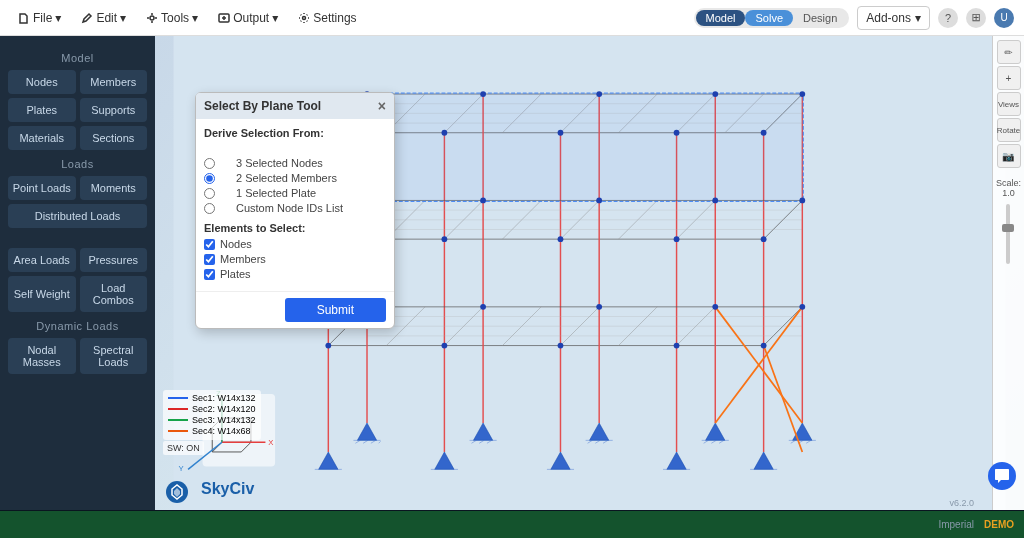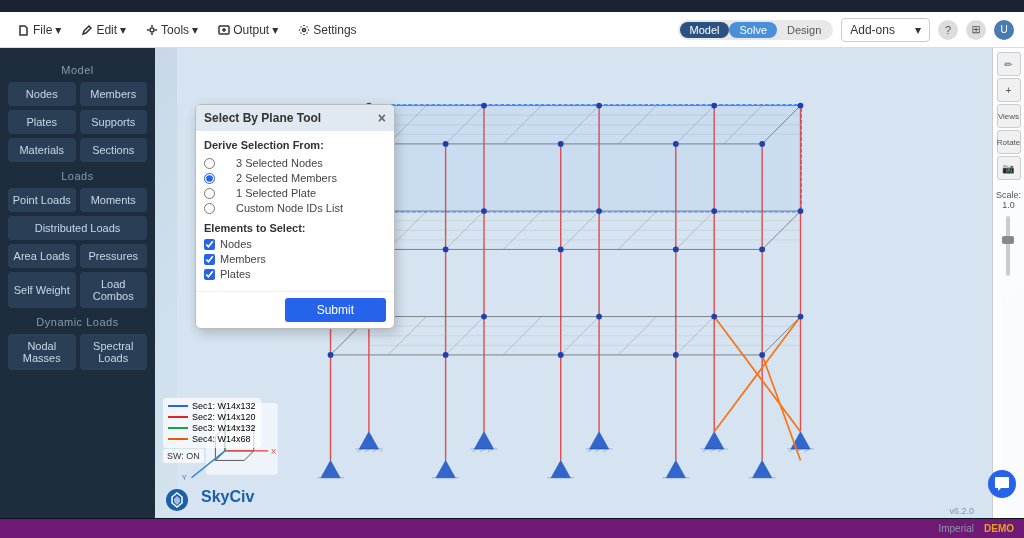--- a/index.html
+++ b/index.html
@@ -1,73 +1,73 @@
 <!DOCTYPE html>
 <html><head>
   <meta charset="utf-8">
   <style>
     * { box-sizing: border-box; margin: 0; padding: 0; }
     body { font-family: -apple-system, BlinkMacSystemFont, 'Segoe UI', sans-serif; background: #1a2332; width: 1024px; height: 538px; overflow: hidden; display: flex; flex-direction: column; }
 
     
-    .topbar { background: #fff; height: 36px; display: flex; align-items: center; padding: 0 10px; border-bottom: 1px solid #ddd; flex-shrink: 0; margin-top: 12px; }
+    .topbar { background: #fff; height: 36px; display: flex; align-items: center; padding: 0 10px; border-bottom: 1px solid #ddd; flex-shrink: 0; }
     .topbar-left { display: flex; align-items: center; gap: 4px; }
     .topbar-menu-item { display: flex; align-items: center; gap: 3px; font-size: 12px; color: #333; padding: 4px 8px; cursor: pointer; border-radius: 3px; }
     .topbar-menu-item svg { width: 12px; height: 12px; }
     .topbar-right { margin-left: auto; display: flex; align-items: center; gap: 8px; }
     .topbar-tabs { display: flex; align-items: center; background: #e8e8e8; border-radius: 12px; padding: 2px; }
     .topbar-tab { font-size: 11px; padding: 2px 10px; border-radius: 10px; cursor: pointer; color: #555; }
     .topbar-tab.active { background: #2c5282; color: #fff; }
     .topbar-tab.active.drive { background: #4a90d9; }
-    .topbar-addons { font-size: 12px; color: #333; padding: 4px 8px; cursor: pointer; border: 1px solid #ccc; border-radius: 4px; display: flex; align-items: center; gap: 20px; }
+    .topbar-addons { font-size: 12px; color: #333; padding: 4px 8px; cursor: pointer; border: 1px solid #ccc; border-radius: 4px; display: flex; align-items: center; gap: 4px; }
     .topbar-icon { width: 20px; height: 20px; background: #ddd; border-radius: 50%; cursor: pointer; display: flex; align-items: center; justify-content: center; font-size: 11px; color: #555; }
 
     
     .main-layout { display: flex; flex: 1; overflow: hidden; }
 
     
     .sidebar { width: 155px; background: #1e2d3d; color: #ccc; flex-shrink: 0; overflow-y: auto; padding: 8px; }
     .sidebar-section-title { font-size: 11px; color: #8899aa; text-align: center; margin: 8px 0 6px; letter-spacing: 0.5px; }
     .sidebar-grid { display: grid; grid-template-columns: 1fr 1fr; gap: 4px; margin-bottom: 4px; }
     .sidebar-btn { background: #2a3f55; color: #c8d8e8; border: none; border-radius: 4px; padding: 6px 4px; font-size: 11px; cursor: pointer; text-align: center; }
-    .sidebar-btn-full { background: #2a3f55; color: #c8d8e8; border: none; border-radius: 4px; padding: 6px 21px; font-size: 11px; cursor: pointer; text-align: center; width: 100%; margin-bottom: 4px; }
+    .sidebar-btn-full { background: #2a3f55; color: #c8d8e8; border: none; border-radius: 4px; padding: 6px 21px; font-size: 11px; cursor: pointer; text-align: center; width: 100%; margin-bottom: 20px; }
     .dynamic-loads-title { font-size: 11px; color: #8899aa; text-align: center; margin: 8px 0 6px; letter-spacing: 0.5px; }
 
     
     .viewport { flex: 1; position: relative; background: #e8eef5; overflow: hidden; }
 
     
     .viewport-canvas { width: 100%; height: 100%; position: relative; background: linear-gradient(135deg, #c8d8e8 0%, #d8e8f0 50%, #c0d0e0 100%); }
 
     
     .dialog { position: absolute; top: 56px; left: 40px; background: #fff; border: 1px solid #bbb; border-radius: 6px; width: 200px; box-shadow: 2px 4px 12px rgba(0,0,0,0.2); font-size: 11px; z-index: 100; }
     .dialog-header { background: #e0e8f0; padding: 6px 8px; display: flex; align-items: center; justify-content: space-between; font-size: 12px; font-weight: 600; color: #333; border-radius: 4px 4px 0 0; cursor: move; }
     .dialog-close { cursor: pointer; color: #666; font-size: 14px; line-height: 1; }
     .dialog-body { padding: 8px; }
-    .dialog-label { font-size: 11px; color: #333; font-weight: 600; margin-bottom: 6px; }
+    .dialog-label { font-size: 11px; color: #333; font-weight: 600; margin-bottom: 18px; }
     .dialog-radio-group { margin-bottom: 8px; }
     .dialog-radio-item { display: flex; align-items: center; gap: 21px; margin-bottom: 3px; font-size: 11px; color: #444; cursor: pointer; }
     .dialog-radio-item input[type=radio] { width: 11px; height: 11px; accent-color: #2563eb; }
     .dialog-note { font-size: 10px; color: #666; line-height: 1.4; margin-bottom: 8px; border-top: 1px solid #eee; padding-top: 6px; }
     .dialog-elements-label { font-size: 11px; color: #333; font-weight: 700; margin-bottom: 4px; }
     .dialog-checkbox-item { display: flex; align-items: center; gap: 5px; margin-bottom: 3px; font-size: 11px; color: #444; cursor: pointer; }
     .dialog-checkbox-item input[type=checkbox] { width: 11px; height: 11px; accent-color: #2563eb; }
     .dialog-footer { display: flex; justify-content: flex-end; padding: 6px 8px; border-top: 1px solid #eee; }
     .dialog-submit-btn { background: #2563eb; color: #fff; border: none; border-radius: 3px; padding: 5px 32px; font-size: 12px; cursor: pointer; font-weight: 500; }
 
     
     .right-panel { position: absolute; right: 0; top: 0; bottom: 0; width: 32px; background: rgba(255,255,255,0.9); border-left: 1px solid #ccc; display: flex; flex-direction: column; align-items: center; padding: 4px 0; gap: 2px; }
     .right-panel-btn { width: 24px; height: 24px; background: #f0f0f0; border: 1px solid #ccc; border-radius: 3px; cursor: pointer; display: flex; align-items: center; justify-content: center; font-size: 10px; color: #555; }
     .right-panel-label { font-size: 9px; color: #555; text-align: center; }
     .scale-slider { display: flex; flex-direction: column; align-items: center; margin-top: 4px; }
     .scale-track { width: 4px; height: 60px; background: #ccc; border-radius: 2px; position: relative; margin: 2px 0; }
     .scale-thumb { width: 12px; height: 8px; background: #888; border-radius: 2px; position: absolute; left: -4px; top: 20px; cursor: pointer; }
 
     
-    .statusbar { background: #701a75; height: 20px; display: flex; align-items: center; justify-content: flex-end; padding: 0 10px; gap: 10px; flex-shrink: 0; border-top: 1px solid #0a1520; }
+    .statusbar { background: #14532d; height: 28px; display: flex; align-items: center; justify-content: flex-end; padding: 0 10px; gap: 10px; flex-shrink: 0; border-top: 1px solid #0a1520; }
     .statusbar-item { font-size: 10px; color: #8899aa; }
     .statusbar-item.demo { color: #e8a020; font-weight: 700; }
     .legend-item { display: flex; align-items: center; gap: 4px; margin-bottom: 1px; }
     .legend-line { width: 20px; height: 2px; }
     .legend-line.blue { background: #2563eb; }
     .legend-line.red { background: #dc2626; }
     .legend-line.green { background: #16a34a; }
     .legend-line.orange { background: #ea580c; }
 
     

